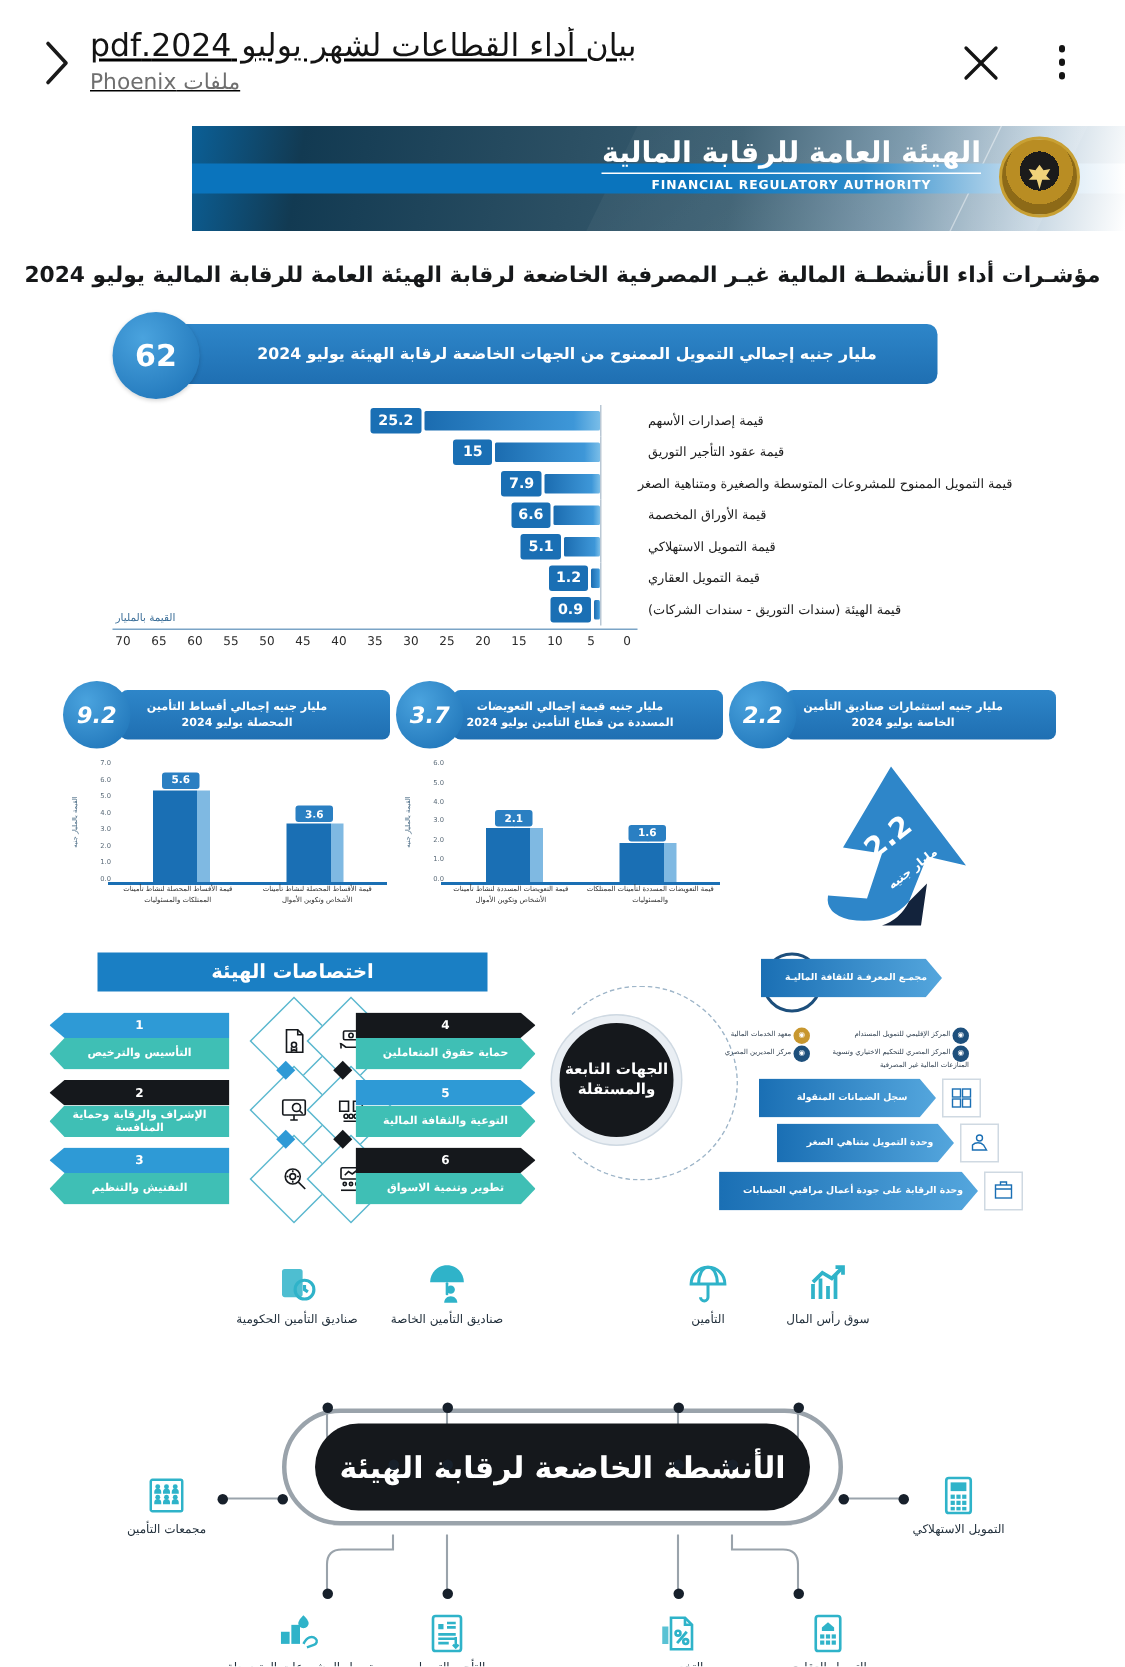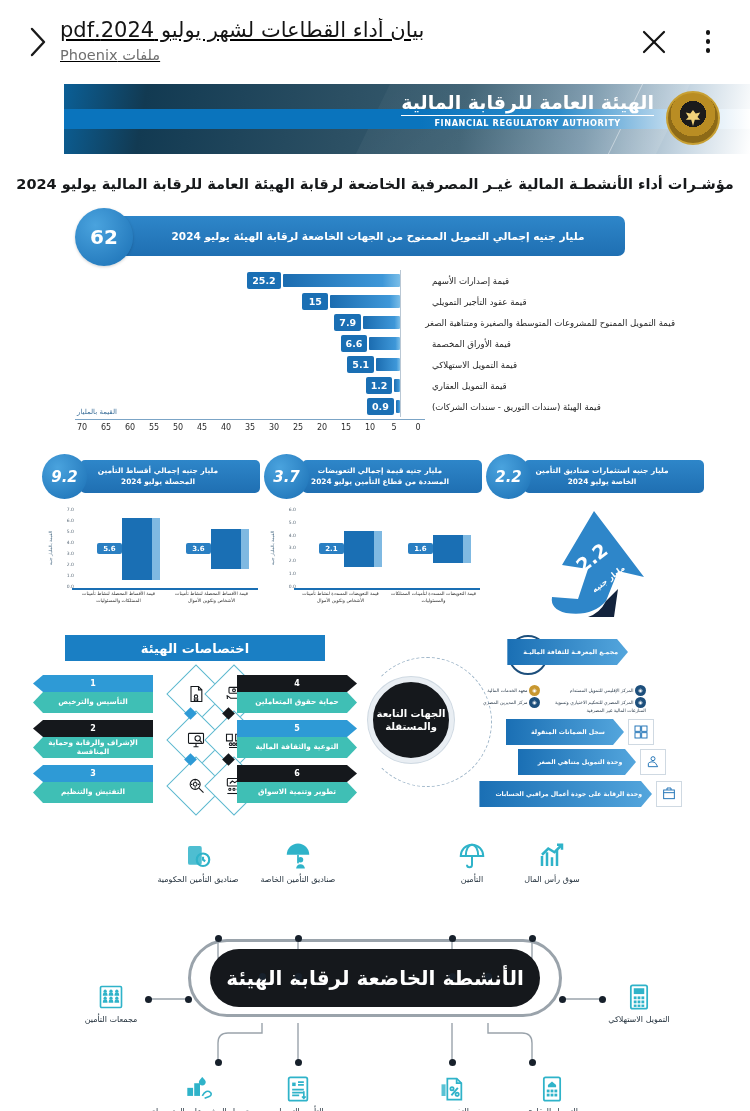--- a/index.html
+++ b/index.html
@@ -48,21 +48,21 @@
     color: #141414; background: none; border: none; cursor: pointer;
   }
   .icon-btn svg { width: 30px; height: 30px; }
   .kebab { display: flex; flex-direction: column; gap: 4.5px; align-items: center; }
   .kebab i { width: 4.5px; height: 4.5px; border-radius: 50%; background: #141414; display: block; }
 
   
   .page { position: relative; width: 750px; height: 1027px; background: #ffffff; overflow: hidden; }
 
   
-  .banner { position: relative; width: 686px; height: 70px; overflow: hidden; }
+  .banner { position: relative; width: 622px; height: 70px; overflow: hidden; }
   .banner .bg-dark {
     position: absolute; inset: 0;
     background: linear-gradient(100deg,#0b5f96 0%, #123a52 12%, #2b4f63 40%, #395d70 58%, #7796aa 76%, #c6d6e2 90%, #ffffff 100%);
   }
   .banner .stripe {
     position: absolute; left: 0; right: 0; top: 25px; height: 20px;
     background: linear-gradient(90deg,#0a74bd 0%, #0a74bd 52%, #2d8cca 72%, #bcd9ee 88%, #ffffff 100%);
   }
   .banner .diag {
     position: absolute; top: -30px; left: 45%; width: 300px; height: 130px;
@@ -159,21 +159,21 @@
   .mini-chart { position: relative; height: 112px; direction: ltr; padding: 6px 4px 0 20px; }
   .mini-ytitle {
     position: absolute; left: 2px; top: 28px; font-size: 4.4px; color: #4a6b85;
     writing-mode: vertical-rl; transform: rotate(180deg); direction: rtl;
   }
   .mini-yaxis { position: absolute; left: 12px; top: 4px; bottom: 26px; width: 16px;
                 display: flex; flex-direction: column; justify-content: space-between; }
   .mini-yaxis span { font-size: 4.5px; color: #5a6a78; text-align: right; }
   .mini-plot { position: absolute; left: 30px; right: 6px; top: 6px; bottom: 26px;
                display: flex; justify-content: space-around; align-items: flex-end; }
-  .mini-bar-wrap { width: 44%; display: flex; flex-direction: row; align-items: center; justify-content: flex-end; height: 100%; }
+  .mini-bar-wrap { width: 44%; display: flex; flex-direction: column; align-items: center; justify-content: flex-end; height: 100%; }
   .mini-badge {
     background: #2a7fc2; color: #fff; font-size: 7px; font-weight: 700;
     padding: 1.5px 6px; border-radius: 2px; margin-bottom: 1px; position: relative; direction: ltr;
   }
   .mini-badge::after { content: ""; position: absolute; left: 50%; transform: translateX(-50%);
                        bottom: -3px; border: 3px solid transparent; border-top-color: #2a7fc2; }
   .mini-bar {
     width: 38px; background: linear-gradient(90deg,#1a6fb4 0% 78%, #7fb9e2 78% 100%);
   }
   .mini-base { position: absolute; left: 26px; right: 2px; bottom: 25px; height: 2.5px; background: #1a6fb4; }
@@ -334,21 +334,21 @@
     <div class="hbar-row">
       <div class="hbar-label">قيمة إصدارات الأسهم</div>
       <div class="hbar-track">
         <div class="hbar-axisline"></div>
         <div class="hbar-fill" style="width:36%"></div>
         <div class="hbar-val" style="right:36%;margin-right:3px">25.2</div>
       </div>
     </div>
 
     <div class="hbar-row">
-      <div class="hbar-label">قيمة عقود التأجير التمويلي</div>
+      <div class="hbar-label">قيمة عقود التأجير التوريق</div>
       <div class="hbar-track">
         <div class="hbar-axisline"></div>
         <div class="hbar-fill" style="width:21.4%"></div>
         <div class="hbar-val" style="right:21.4%;margin-right:3px">15</div>
       </div>
     </div>
 
     <div class="hbar-row">
       <div class="hbar-label">قيمة التمويل الممنوح للمشروعات المتوسطة والصغيرة ومتناهية الصغر</div>
       <div class="hbar-track">

